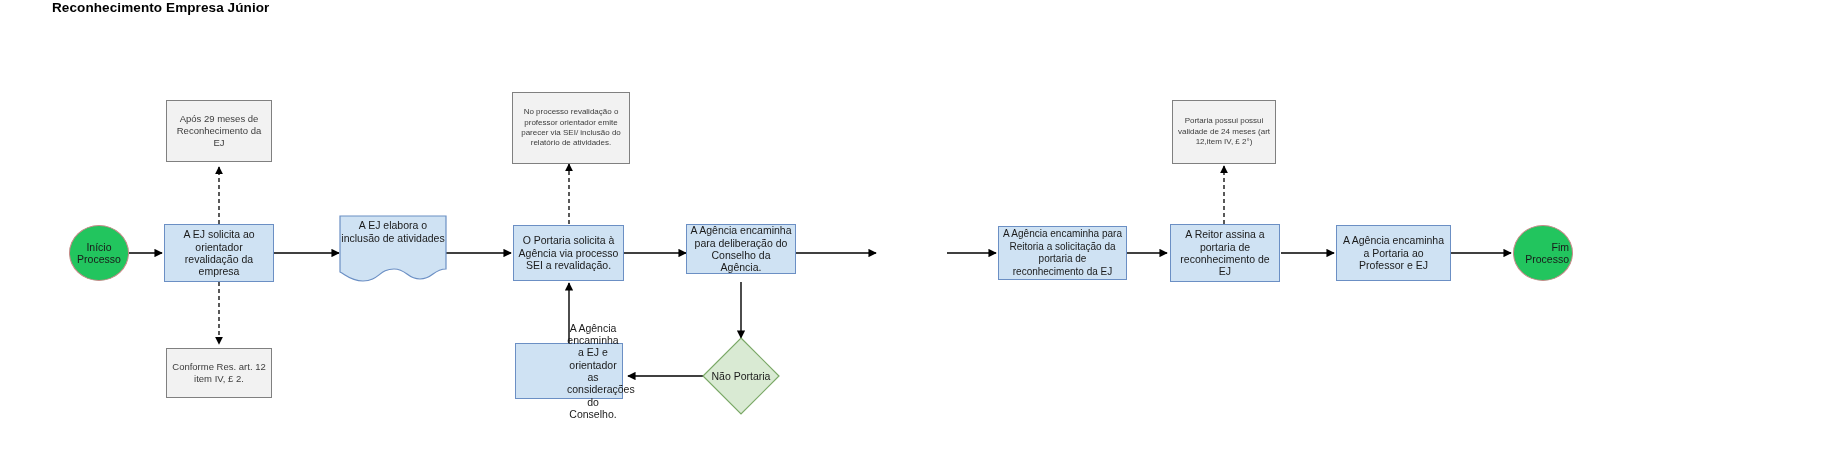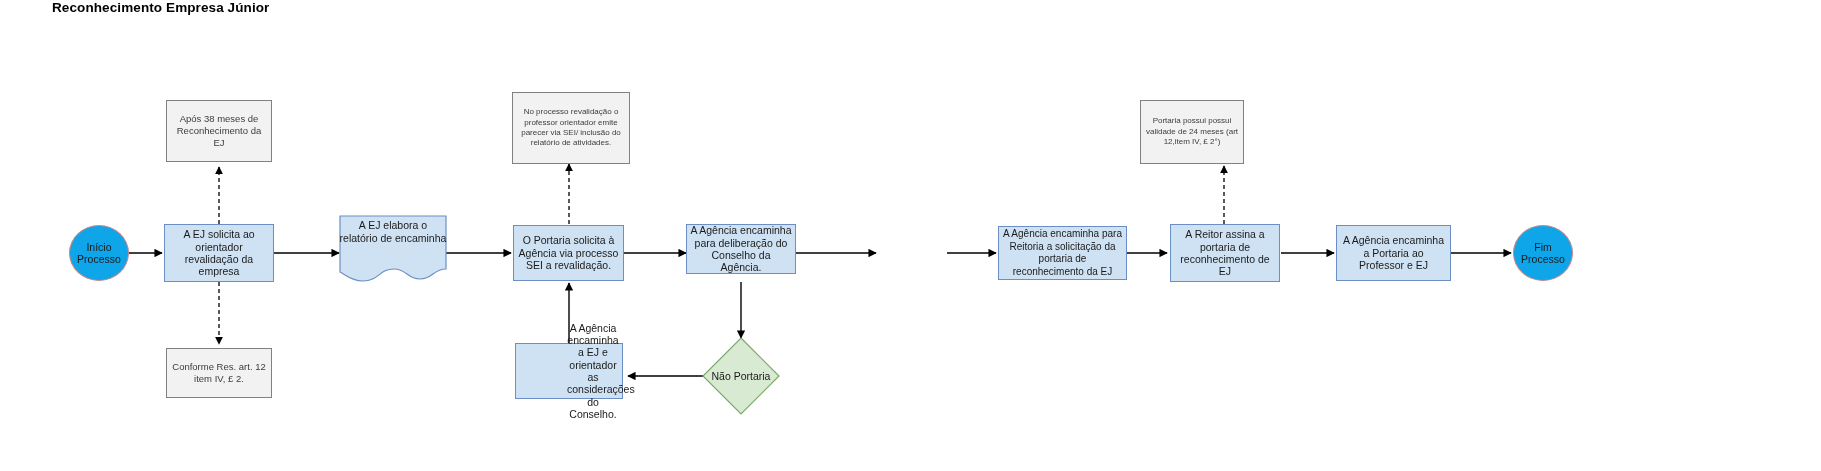--- a/index.html
+++ b/index.html
@@ -57,21 +57,21 @@
     border: 1px solid #808080;
     font-size: 9.5px;
     color: #3c3c3c;
     line-height: 1.25;
   }
   .note.tiny {
     font-size: 8px;
     line-height: 1.3;
   }
   .terminal {
-    background: #0ea5e9;
+    background: #22c55e;
     border: 1px solid #c98a8a;
     border-radius: 50%;
     font-size: 10.5px;
   }
   .decision-wrap {
     position: absolute;
   }
   .decision-wrap .dlabel {
     position: absolute;
     left: 0;
@@ -154,36 +154,36 @@
     <path d="M 1281 253 L 1334 253" stroke="#000" stroke-width="1.4" fill="none" marker-end="url(#arrow)"></path>
 
     <path d="M 1451 253 L 1511 253" stroke="#000" stroke-width="1.4" fill="none" marker-end="url(#arrow)"></path>
   </svg>
 
   <div class="node terminal" style="left:69px; top:225px; width:60px; height:56px;">
     <span class="node-inner">Início Processo</span>
   </div>
 
   <div class="node note" style="left:166px; top:100px; width:106px; height:62px;">
-    <span class="node-inner">Após 38 meses de Reconhecimento da EJ</span>
+    <span class="node-inner">Após 29 meses de Reconhecimento da EJ</span>
   </div>
 
   <div class="node proc" style="left:164px; top:224px; width:110px; height:58px;">
     <span class="node-inner">A EJ solicita ao orientador revalidação  da empresa</span>
   </div>
 
   <div class="node note" style="left:166px; top:348px; width:106px; height:50px;align-items:center;">
     <span class="node-inner">Conforme Res. art. 12  item IV, £ 2.</span>
   </div>
 
   <div class="docshape" style="left:339px; top:215px; width:108px; height:68px;">
     <svg width="108" height="68" viewBox="0 0 108 68" style="position:absolute;left:0;top:0;overflow:visible;">
       <path d="M 1 1 L 107 1 L 107 54 C 94 54 94 64 81 64 C 68 64 68 54 55 54 C 40 54 40 66 24 66 C 12 66 7 60 1 57 Z" fill="#cfe2f3" stroke="#6b8fc4" stroke-width="1.2"></path>
     </svg>
-    <div class="dlabel">A EJ elabora o relatório de encaminha</div>
+    <div class="dlabel">A EJ elabora o inclusão de atividades</div>
   </div>
 
   <div class="node note tiny" style="left:512px; top:92px; width:118px; height:72px;">
     <span class="node-inner">No processo revalidação o professor orientador emite parecer  via SEI/ inclusão do relatório de atividades.</span>
   </div>
 
   <div class="node proc" style="left:513px; top:225px; width:111px; height:56px;">
     <span class="node-inner">O Portaria solicita à Agência via processo SEI a revalidação.</span>
   </div>
 
@@ -200,29 +200,29 @@
       <path d="M 39 1 L 77 39 L 39 77 L 1 39 Z" fill="#d9ead3" stroke="#7aa866" stroke-width="1.2"></path>
     </svg>
     <div class="dlabel">Não Portaria</div>
   </div>
 
 
   <div class="node proc small" style="left:998px; top:226px; width:129px; height:54px;">
     <span class="node-inner">A Agência encaminha para Reitoria a solicitação da portaria de reconhecimento da EJ</span>
   </div>
 
-  <div class="note node tiny" style="left:1140px; top:100px; width:104px; height:64px;">
+  <div class="note node tiny" style="left:1172px; top:100px; width:104px; height:64px;">
     <span class="node-inner">Portaria possui possui validade de 24 meses (art 12,item IV, £ 2°)</span>
   </div>
 
   <div class="node proc" style="left:1170px; top:224px; width:110px; height:58px;">
     <span class="node-inner">A Reitor assina a portaria de reconhecimento de EJ</span>
   </div>
 
   <div class="node proc" style="left:1336px; top:225px; width:115px; height:56px;">
     <span class="node-inner">A Agência encaminha a Portaria ao Professor e EJ</span>
   </div>
 
-  <div class="node terminal" style="left:1513px; top:225px; width:60px; height:56px;">
+  <div class="node terminal" style="left:1513px; top:225px; width:60px; height:56px;text-align:right;">
     <span class="node-inner">Fim Processo</span>
   </div>
 
 </div>
 
 </body></html>

